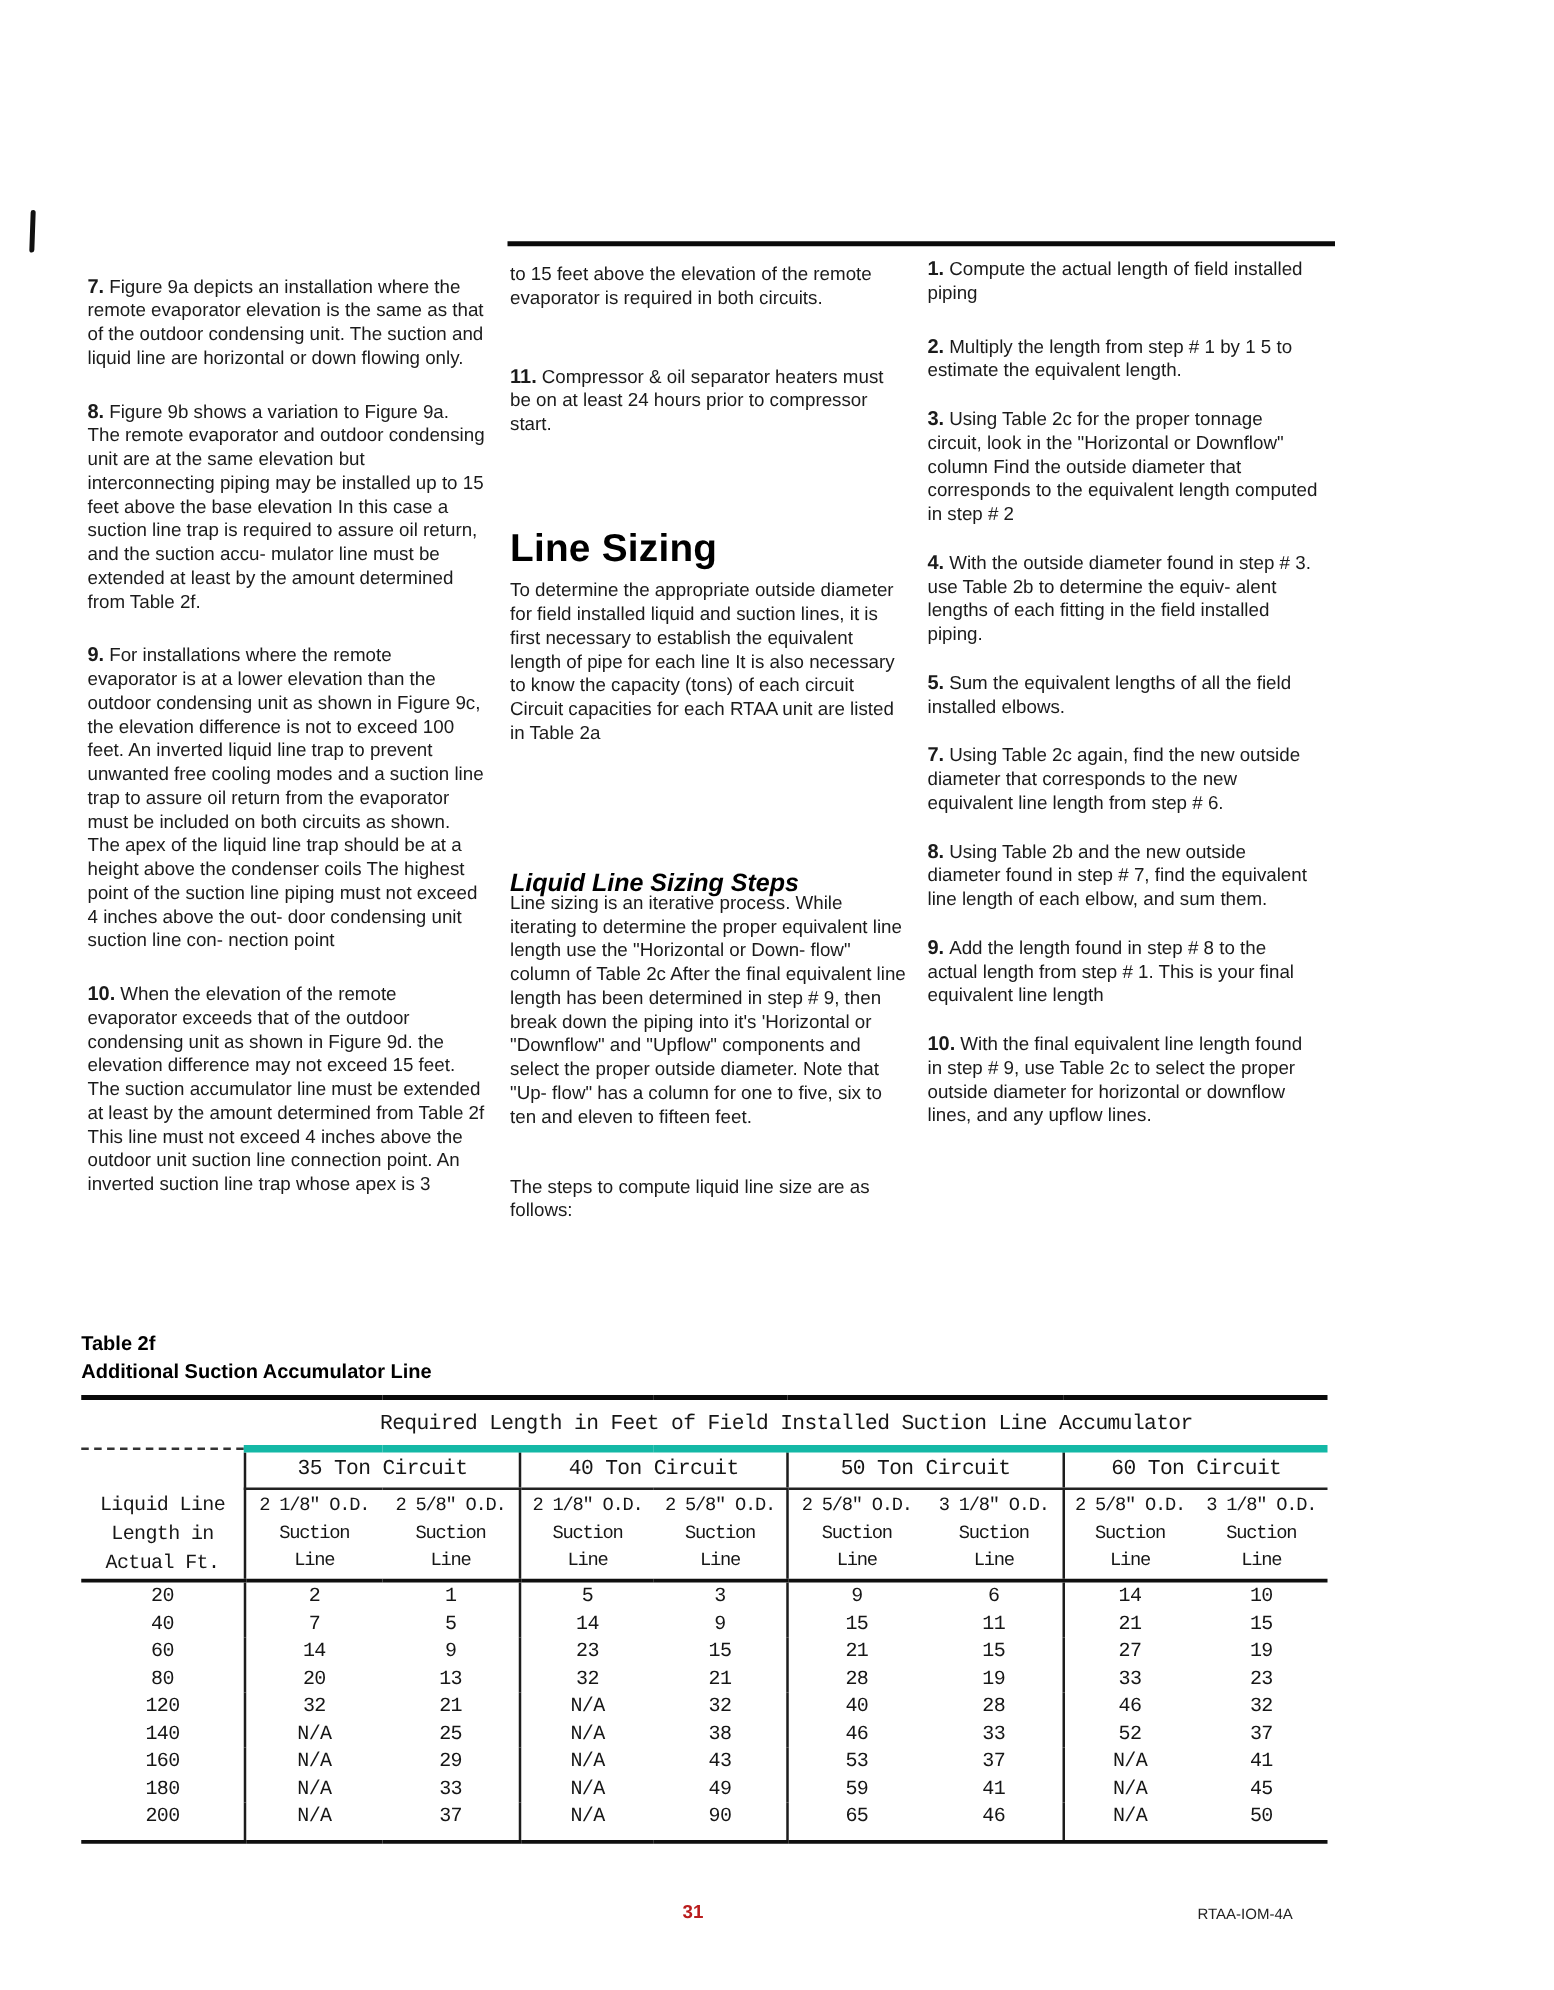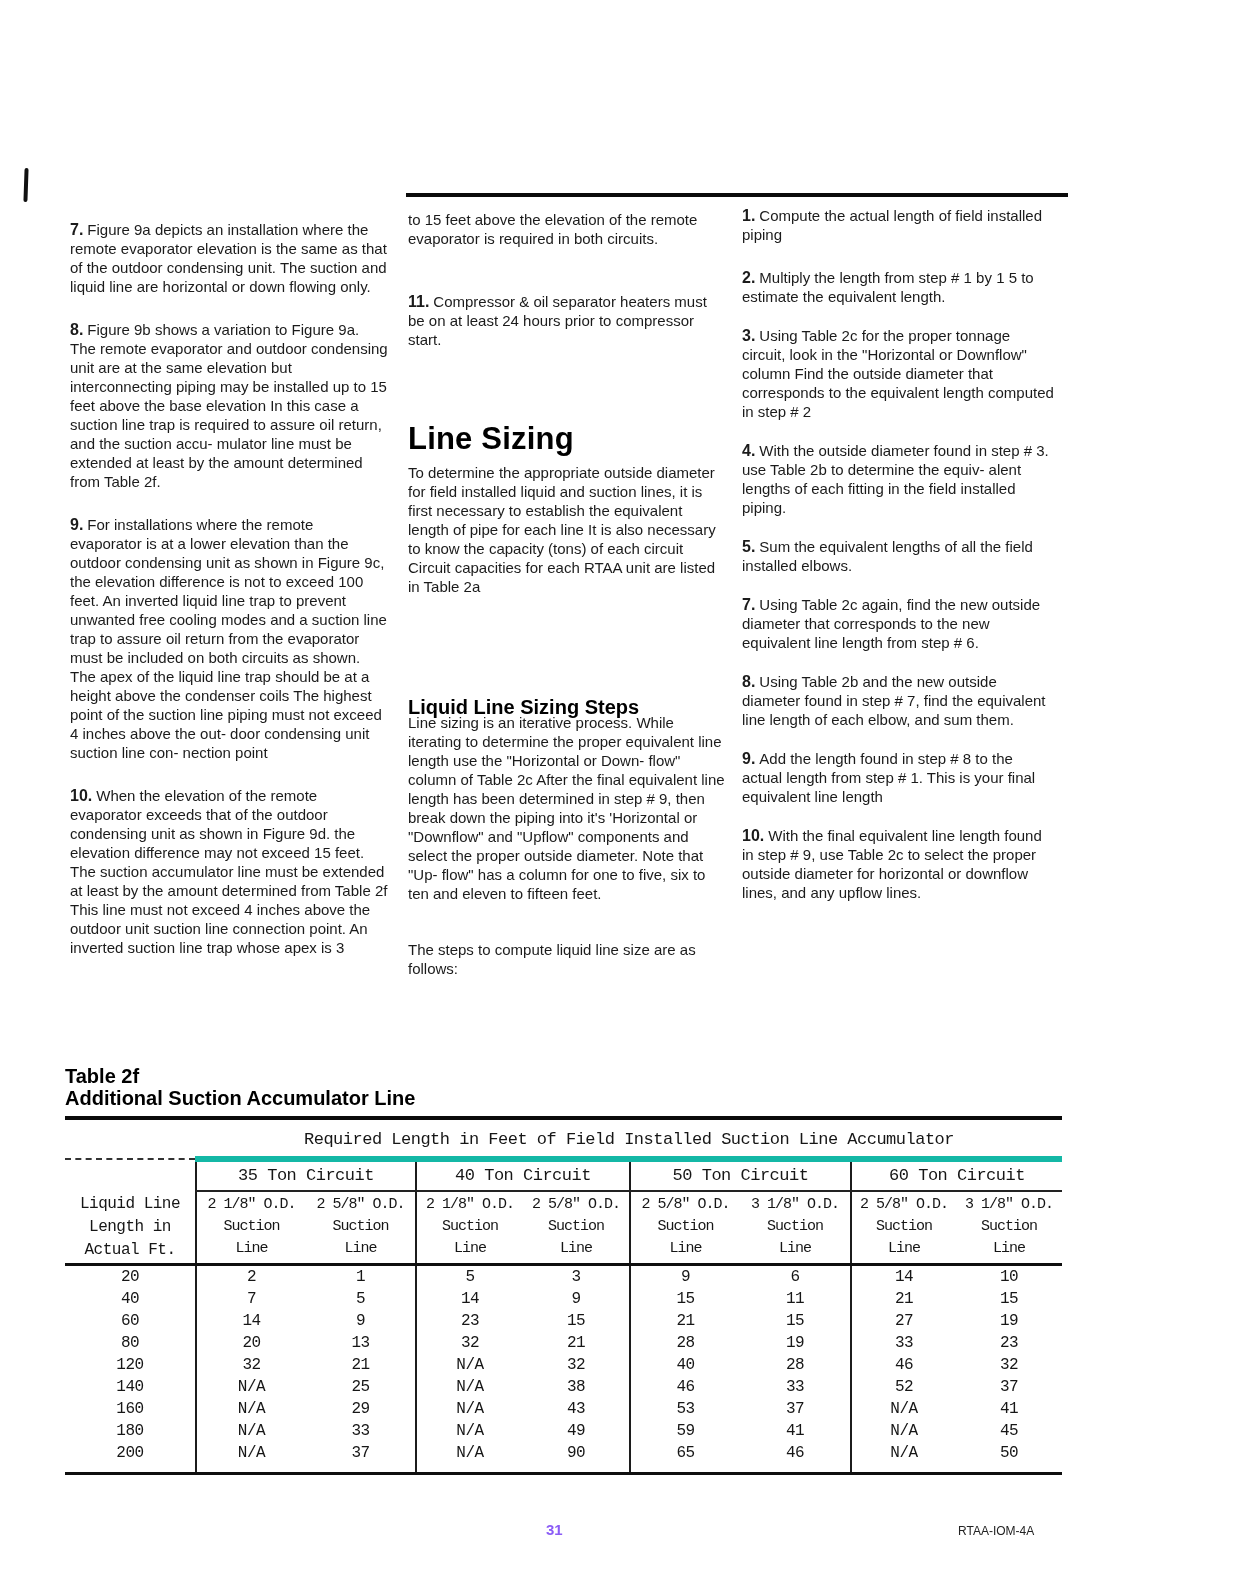--- a/index.html
+++ b/index.html
@@ -14,44 +14,44 @@
   .col{position:absolute;font-size:15px;line-height:19px;}
   .col1{left:70px;top:220px;width:318px;}
   .col2{left:408px;top:0;width:318px;}
   .col3{left:742px;top:206px;width:312px;}
   .para{margin:0 0 24px 0;}
   .pnum{font-weight:bold;font-size:16px;margin-right:4px;}
   .c2block{position:absolute;left:0;width:318px;}
   .b1{top:210px;} .b2{top:292px;} .b4{top:463px;} .b6{top:713px;} .b7{top:940px;}
   .main-heading{position:absolute;left:0;top:408px;font-size:31px;font-weight:bold;
                 letter-spacing:0.2px;color:#000;}
-  .sub-heading{position:absolute;left:0;top:681px;font-size:20px;font-weight:bold;color:#000;}
-  
-  .tbl-title{position:absolute;left:65px;top:1065px;font-size:20px;font-weight:bold;
+  .sub-heading{position:absolute;left:0;top:681px;font-size:20px;font-weight:bold;color:#000;font-style:italic;}
+  
+  .tbl-title{position:absolute;left:65px;top:1065px;font-size:16px;font-weight:bold;
              line-height:22px;color:#000;}
   
   table.t2f{position:absolute;left:65px;top:1116px;width:997px;border-collapse:collapse;
             table-layout:fixed;font-family:"Liberation Mono","DejaVu Sans Mono",monospace;
             color:#161616;border-top:4px solid #0a0a0a;}
   table.t2f td{padding:0;vertical-align:middle;}
   .spanhdr{font-size:17px;text-align:center;padding:10px 0 7px 0 !important;
            border-bottom:6px solid #14b8a6;letter-spacing:-0.5px;}
   .stubdash{border-bottom:2px dashed #333;}
   .grp{font-size:17px;text-align:center;padding:4px 0 5px 0 !important;
        border-bottom:2px solid #222;letter-spacing:-0.5px;}
   .vr{border-left:2px solid #1c1c1c;}
   .hdr3{font-size:15px;text-align:center;line-height:22px;padding:2px 0 3px 0 !important;
         border-bottom:3px solid #0f0f0f;letter-spacing:-1px;}
   .stubhdr{font-size:16px;text-align:center;line-height:23px;
            border-bottom:3px solid #0f0f0f;letter-spacing:-0.5px;}
   .dr td{font-size:16px;text-align:center;height:22px;line-height:22px;letter-spacing:-0.5px;}
   .dr:first-child td{padding-top:6px !important;}
   .dr:last-child td{padding-bottom:8px !important;border-bottom:3px solid #0f0f0f;}
   
-  .pageno{position:absolute;left:546px;top:1521px;font-size:15px;font-weight:bold;color:#8b5cf6;}
+  .pageno{position:absolute;left:546px;top:1521px;font-size:15px;font-weight:bold;color:#b91c1c;}
   .doccode{position:absolute;left:958px;top:1524px;font-size:12px;color:#222;}
 </style>
 </head>
 <body>
 
 <div class="page">
 
   <div class="artifact"></div>
   <div class="top-rule"></div>
 

